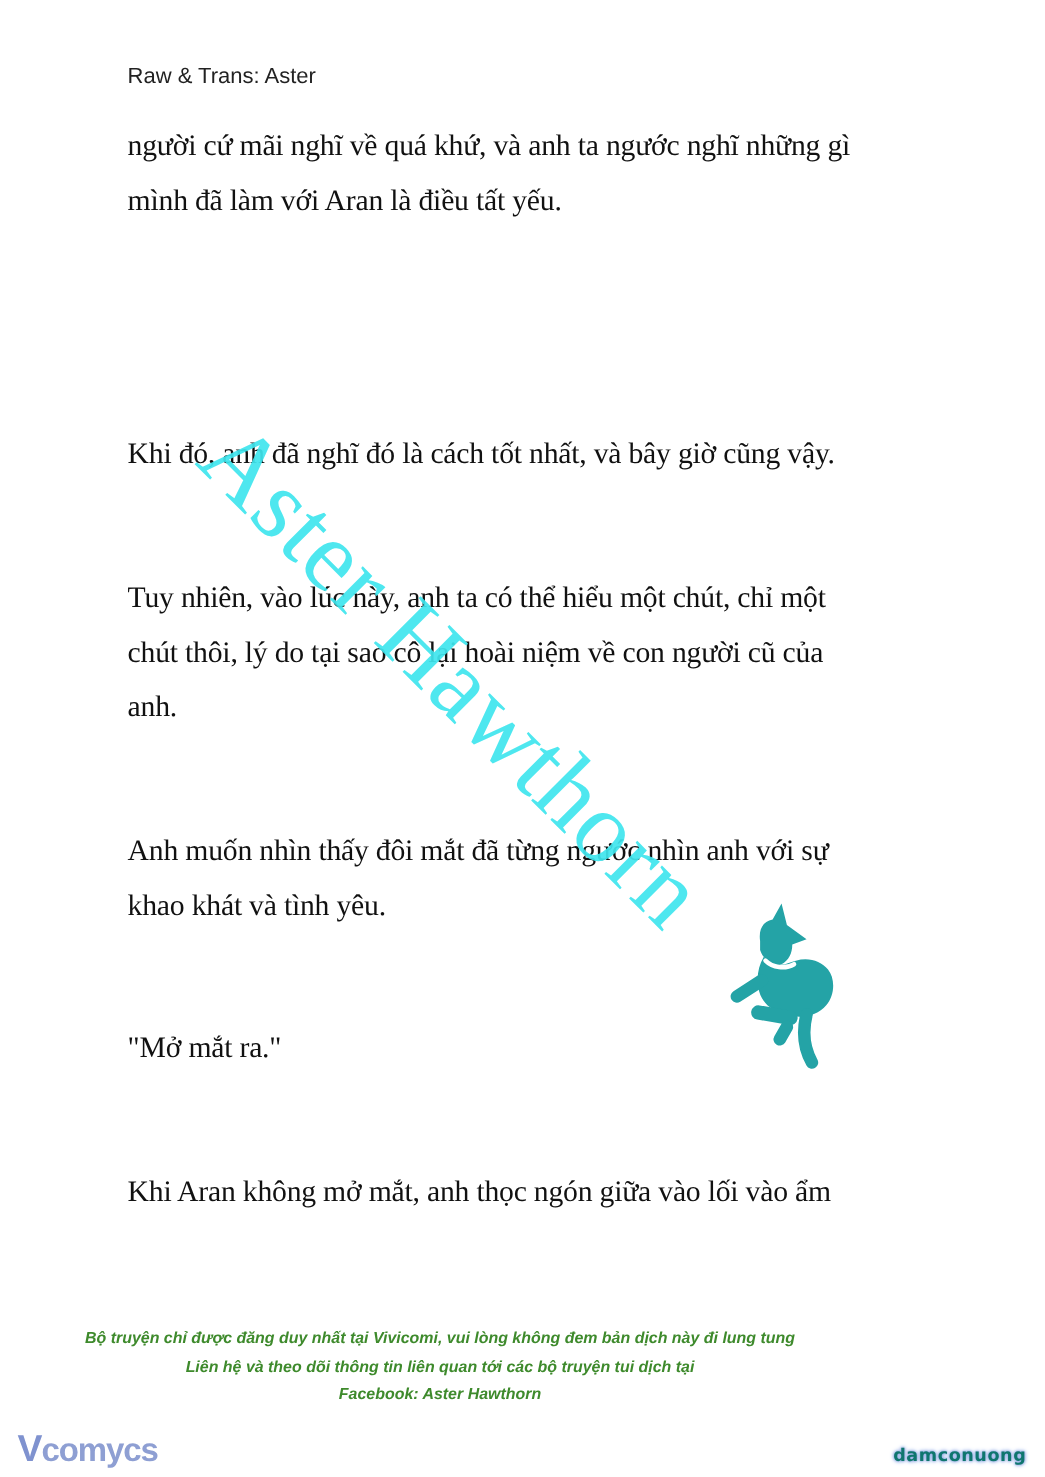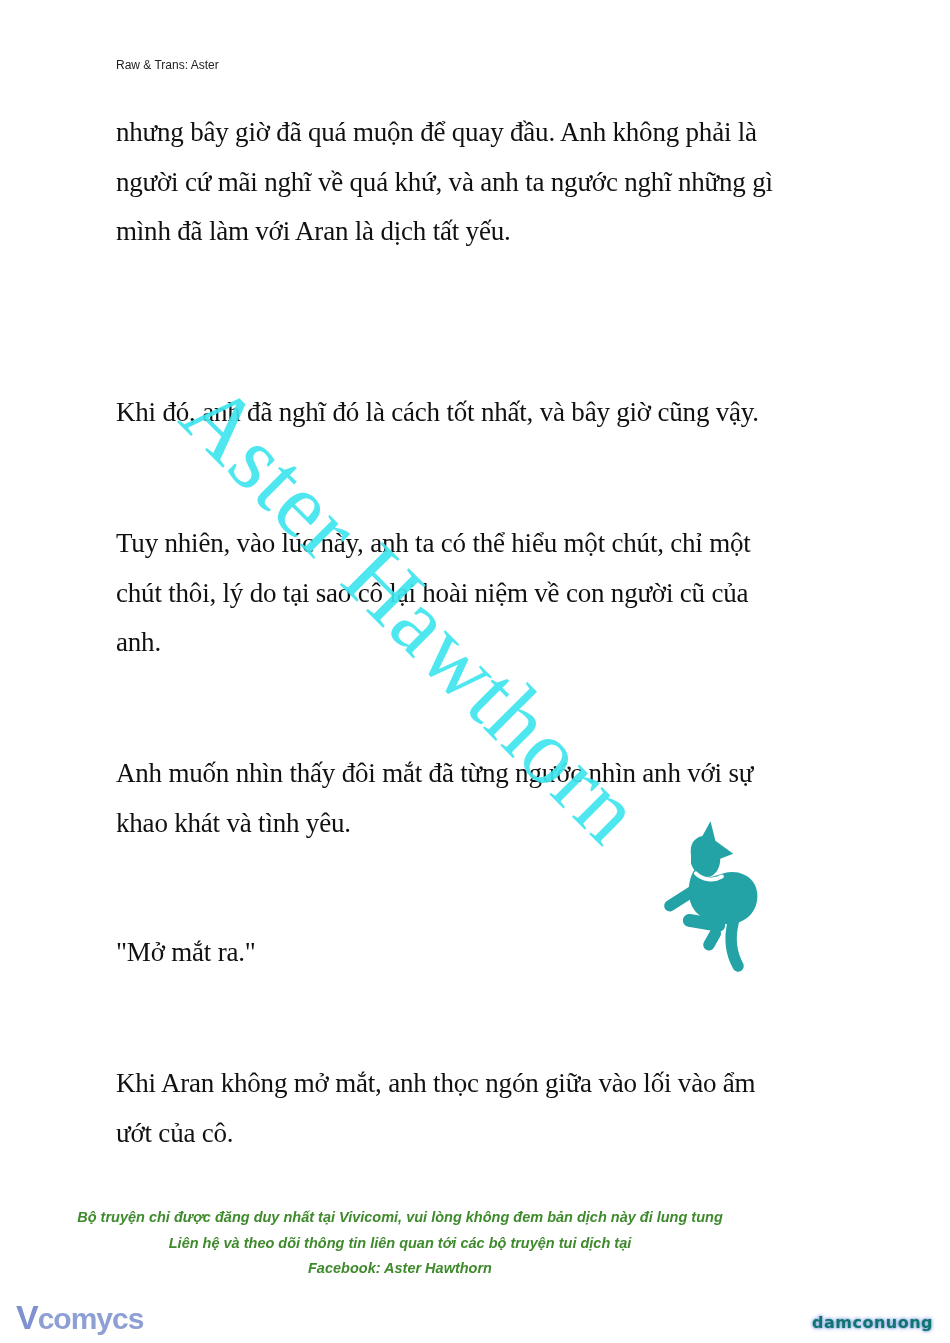--- a/index.html
+++ b/index.html
@@ -13,21 +13,21 @@
       position: relative;
       overflow: hidden;
       font-family: "Liberation Serif", serif;
       color: #111111;
     }
     .header {
       position: absolute;
       left: 116px;
       top: 58px;
       font-family: "Liberation Sans", sans-serif;
-      font-size: 12px;
+      font-size: 20px;
       color: #222222;
     }
     .para {
       position: absolute;
       left: 116px;
       width: 720px;
       font-size: 27px;
       line-height: 49.5px;
       letter-spacing: -0.2px;
       margin: 0;
@@ -103,23 +103,22 @@
       letter-spacing: 0.5px;
       text-shadow: 0 0 3px #9bb2e8, 0 0 5px #9bb2e8, 0 0 2px #7f9ad8;
     }
   </style>
 </head>
 <body>
 
 <div class="header">Raw &amp; Trans: Aster</div>
 
 <p class="para" id="p1">
-  <span class="line">nhưng bây giờ đã quá muộn để quay đầu. Anh không phải là</span>
   <span class="line">người cứ mãi nghĩ về quá khứ, và anh ta ngước nghĩ những gì</span>
-  <span class="line">mình đã làm với Aran là dịch tất yếu.</span>
+  <span class="line">mình đã làm với Aran là điều tất yếu.</span>
 </p>
 
 <p class="para" id="p2">
   <span class="line">Khi đó, anh đã nghĩ đó là cách tốt nhất, và bây giờ cũng vậy.</span>
 </p>
 
 <p class="para" id="p3">
   <span class="line">Tuy nhiên, vào lúc này, anh ta có thể hiểu một chút, chỉ một</span>
   <span class="line">chút thôi, lý do tại sao cô lại hoài niệm về con người cũ của</span>
   <span class="line">anh.</span>
@@ -129,21 +128,20 @@
   <span class="line">Anh muốn nhìn thấy đôi mắt đã từng ngước nhìn anh với sự</span>
   <span class="line">khao khát và tình yêu.</span>
 </p>
 
 <p class="para" id="p5">
   <span class="line">"Mở mắt ra."</span>
 </p>
 
 <p class="para" id="p6">
   <span class="line">Khi Aran không mở mắt, anh thọc ngón giữa vào lối vào ẩm</span>
-  <span class="line">ướt của cô.</span>
 </p>
 
 <div class="watermark">Aster Hawthorn</div>
 
 <svg class="cat" viewBox="0 0 160 210" xmlns="http://www.w3.org/2000/svg">
   <g fill="#24a3a6" stroke="none">
 
     <path d="M48 52 C46 38 52 30 62 28 L72 10 L78 34 L100 50 L84 56 C84 66 80 74 72 78 C62 80 52 74 48 62 Z"></path>
 
     <path d="M52 70 C46 80 44 92 46 104 C48 118 58 128 70 132 C90 140 110 138 122 124 C132 112 132 94 124 84 C116 74 102 70 88 74 C80 76 74 80 68 78 Z"></path>

